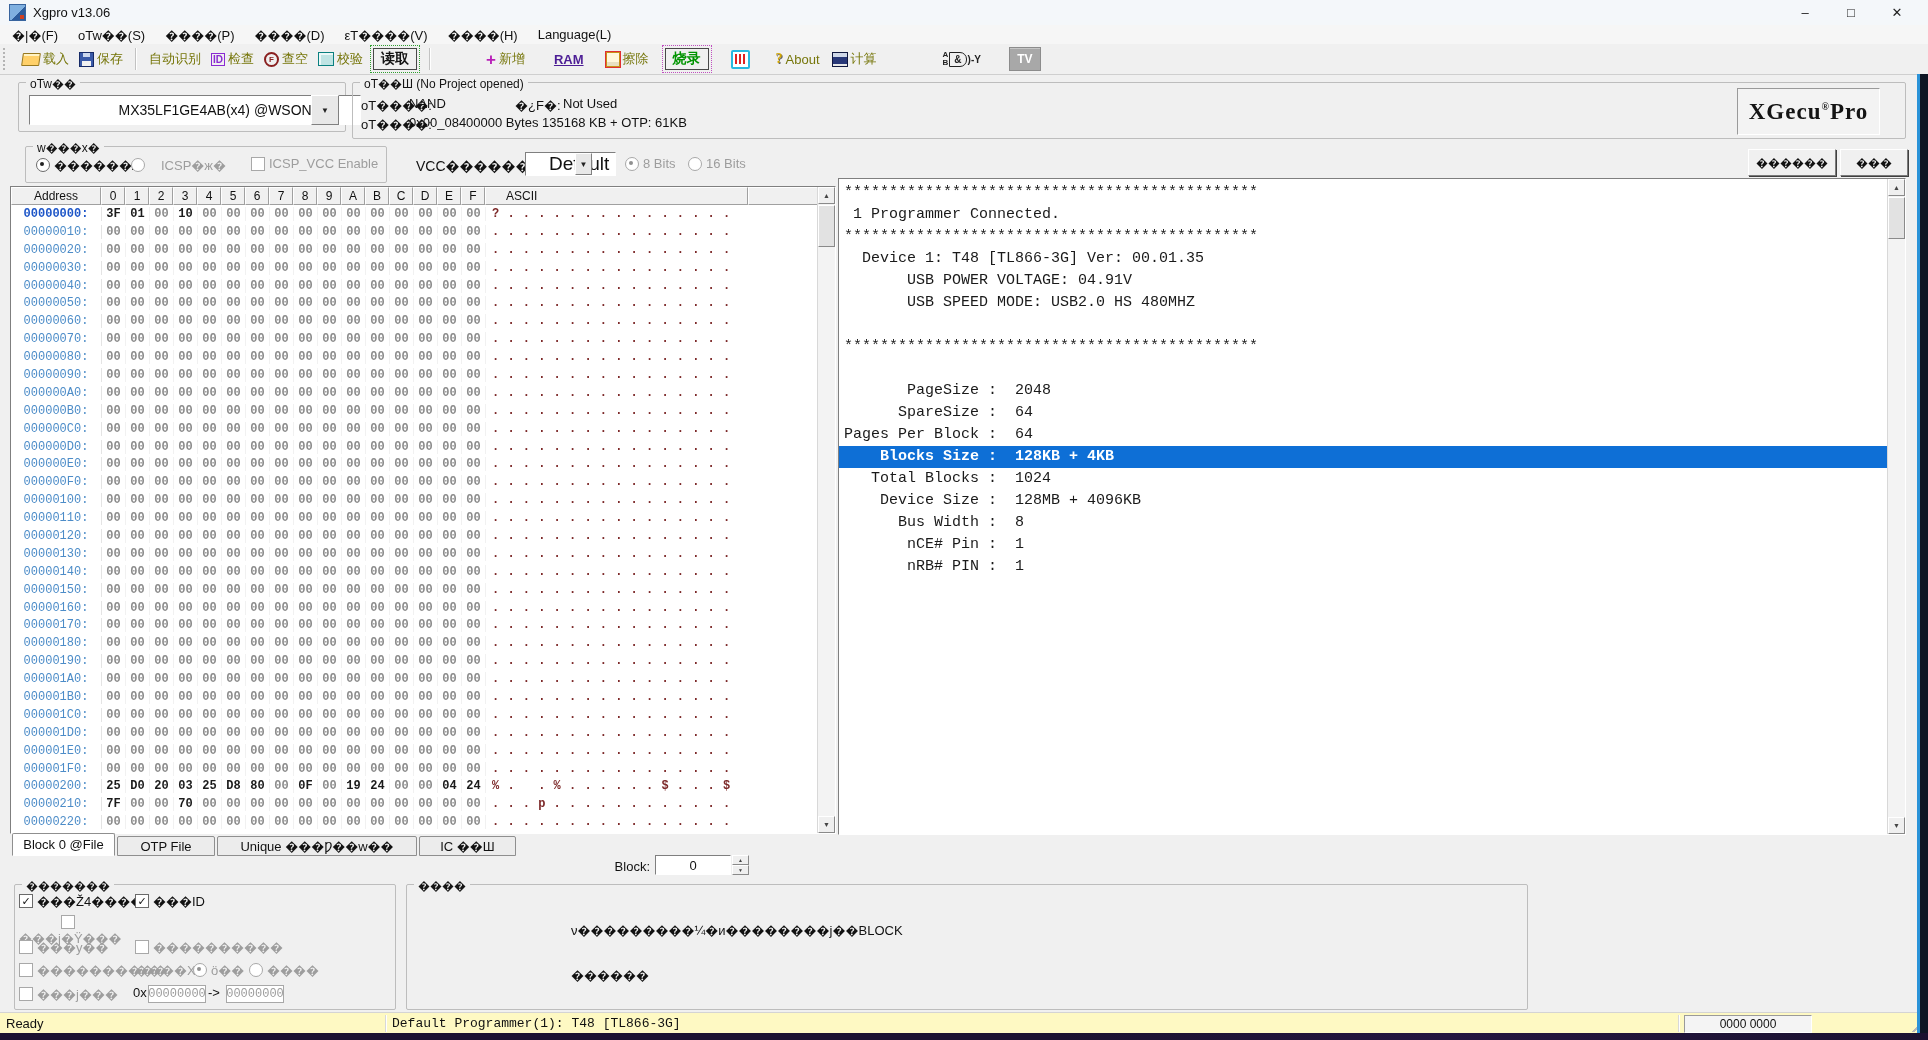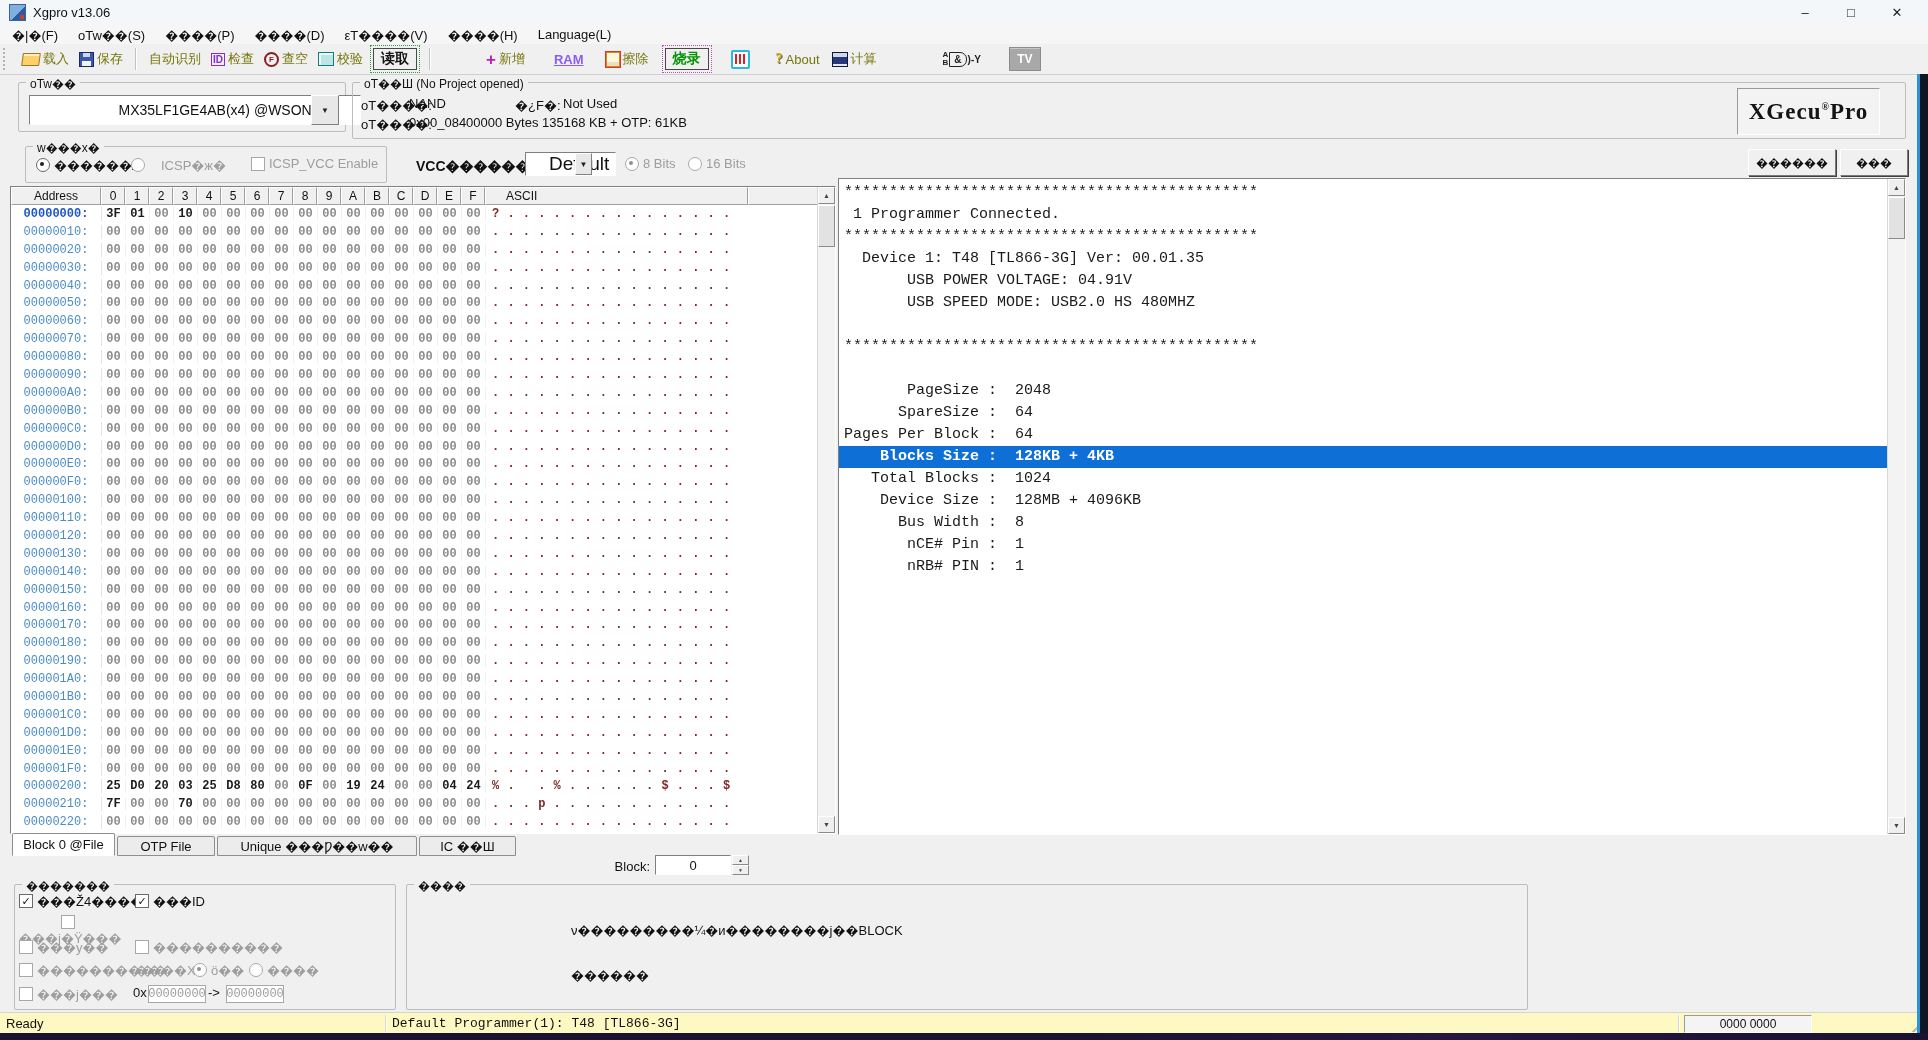--- a/index.html
+++ b/index.html
@@ -22,21 +22,21 @@
   .menubar{position:absolute;left:0;top:25px;width:100%;height:19px;background:#f6f6f6;
            display:flex;align-items:center;padding-left:2px;font-size:13px;}
   .menu-item{padding:0 10px;white-space:nowrap;}
 
   
   .toolbar{position:absolute;left:0;top:44px;width:100%;height:30px;background:#f0f0f0;
            border-bottom:1px solid #cfcfcf;display:flex;align-items:center;}
   .tgrip{width:2px;height:22px;border-left:2px dotted #b4b4b4;margin:0 5px 0 3px;}
   .titem{display:flex;align-items:center;margin-left:10px;white-space:nowrap;cursor:default;}
   .tlabel{font-size:13px;color:#76760a;margin-left:3px;}
-  .tlabel.muted{color:#8b5cf6;font-weight:bold;text-decoration:underline;}
+  .tlabel.muted{color:#4c1d95;font-weight:bold;text-decoration:underline;}
   .tsep{width:1px;height:22px;background:#c2c2c2;box-shadow:1px 0 0 #fff;margin-left:12px;}
   .tbox{height:20px;padding:0 7px;border:1px solid #484848;outline:1px dotted #c050c0;
         outline-offset:2px;font-weight:bold;font-size:14px;display:flex;align-items:center;background:#f0f0f0;}
   .ic{display:inline-flex;align-items:center;justify-content:center;}
   .ic-open-folder{width:16px;height:11px;background:#ffd069;border:1px solid #97781f;
                   border-radius:1px;transform:skewX(-8deg);box-shadow:inset 0 2px 0 #fff3c4;}
   .ic-save{width:13px;height:13px;background:#3a5aa8;border:1px solid #162a66;position:relative;}
   .ic-save::before{content:"";position:absolute;left:3px;top:0;width:7px;height:4px;background:#cdd8ee;}
   .ic-save::after{content:"";position:absolute;left:2px;bottom:0;width:9px;height:5px;background:#f2f2f2;}
   .ic-id-check{font:bold 10px "Liberation Sans",sans-serif;color:#8a2ad2;border:1px solid #8a2ad2;
@@ -83,21 +83,21 @@
 
   
   .radio,.checkbox{display:inline-flex;align-items:center;font-size:13px;white-space:nowrap;}
   .rdot{width:12px;height:12px;border:1px solid #6a6a6a;border-radius:50%;background:#fff;
         margin-right:4px;position:relative;flex:none;}
   .rdot.on::after{content:"";position:absolute;left:3px;top:3px;width:4px;height:4px;border-radius:50%;background:#222;}
   .cbox{width:12px;height:12px;border:1px solid #6a6a6a;background:#fff;margin-right:4px;
         display:flex;align-items:center;justify-content:center;font-size:11px;line-height:11px;flex:none;}
   .disabled,.disabled .rdot,.disabled .cbox{color:#9d9d9d;border-color:#a8a8a8;}
   .disabled .rdot.on::after{background:#909090;}
-  .vcc-label{position:absolute;font-size:14px;font-weight:bold;}
+  .vcc-label{position:absolute;font-size:14px;font-weight:normal;}
   .pushbtn{position:absolute;background:#f0f0f0;border:1px solid;border-color:#fff #7a7a7a #7a7a7a #fff;
            box-shadow:1px 1px 0 #404040;display:flex;align-items:center;justify-content:center;font-size:12px;}
 
   
   .hexpanel{position:absolute;left:10px;top:186px;width:824px;height:646px;background:#fff;
             border:1px solid;border-color:#7f7f7f #fff #fff #7f7f7f;}
   .hexcols{position:absolute;left:0;top:0;right:17px;bottom:0;overflow:hidden;}
   .hexhead{display:flex;height:18px;background:#f0f0f0;font-size:12px;}
   .hcell{border:1px solid;border-color:#fff #a0a0a0 #a0a0a0 #fff;display:flex;align-items:center;
          justify-content:center;box-sizing:border-box;}

